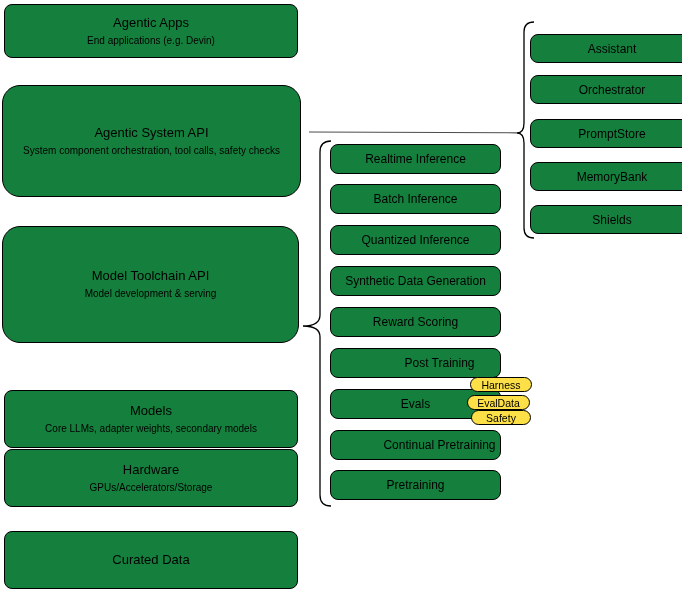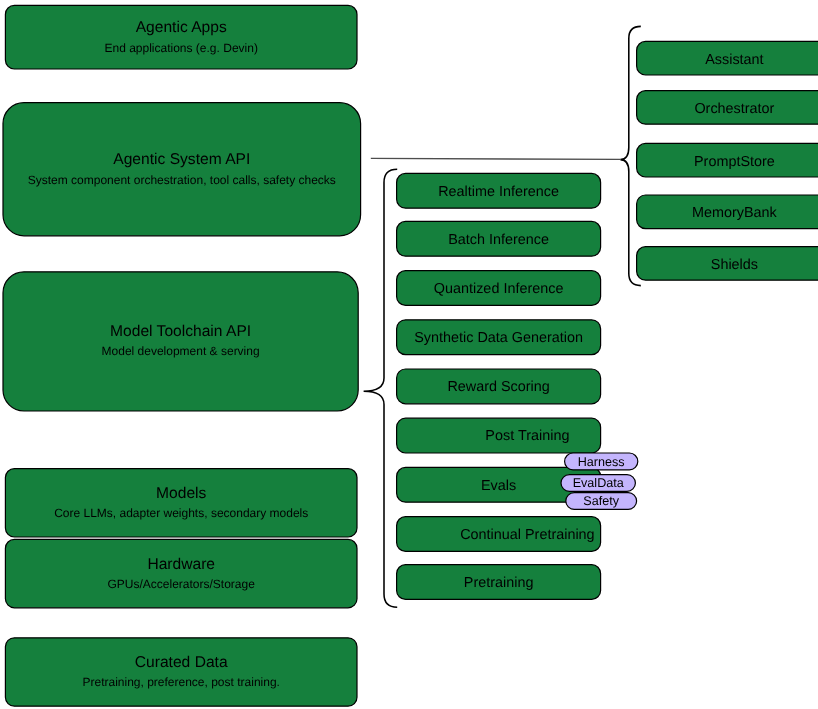--- a/index.html
+++ b/index.html
@@ -17,21 +17,21 @@
     text-align:center;z-index:2;
   }
   .box .title{font-size:13px;line-height:1.25;white-space:nowrap;}
   .box .sub{font-size:10px;line-height:1.25;margin-top:4px;white-space:nowrap;}
   .layer{left:4px;width:294px;border-radius:8px;}
   .layer.big{left:2px;border-radius:18px;}
   .mbox{left:330px;width:171px;height:30px;border-radius:8px;font-size:12px;}
   .mbox .label,.rbox .label{font-size:12px;white-space:nowrap;}
   .rbox{left:530px;width:164px;height:29px;border-radius:8px;}
   .pill{
-    position:absolute;background:#c4b5fd;border:1px solid #000;box-sizing:border-box;
+    position:absolute;background:#fde047;border:1px solid #000;box-sizing:border-box;
     border-radius:8px;display:flex;align-items:center;justify-content:center;
     font-size:10.5px;z-index:3;white-space:nowrap;
   }
 </style>
 </head>
 <body>
 
 <div class="canvas">
 
   <svg class="overlay" width="682" height="591" viewBox="0 0 682 591">
@@ -63,21 +63,20 @@
     <div class="sub">Core LLMs, adapter weights, secondary models</div>
   </div>
 
   <div class="box layer" style="top:449px;height:58px;">
     <div class="title">Hardware</div>
     <div class="sub">GPUs/Accelerators/Storage</div>
   </div>
 
   <div class="box layer" style="top:531px;height:58px;">
     <div class="title">Curated Data</div>
-    <div class="sub">Pretraining, preference, post training.</div>
   </div>
 
   <div class="box mbox" style="top:144px;">
     <span class="label">Realtime Inference</span>
   </div>
   <div class="box mbox" style="top:184px;">
     <span class="label">Batch Inference</span>
   </div>
   <div class="box mbox" style="top:225px;">
     <span class="label">Quantized Inference</span>

